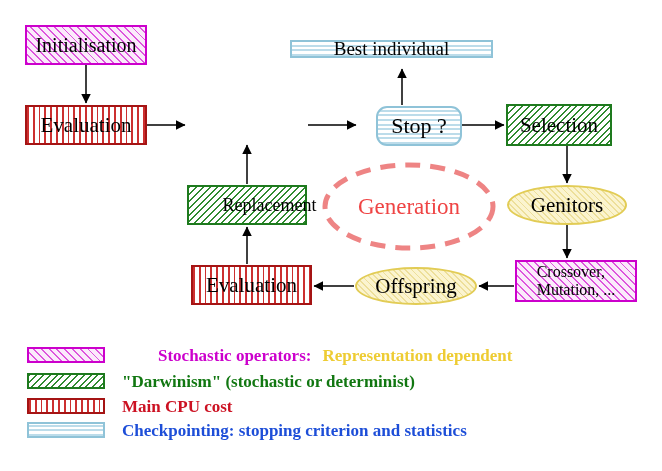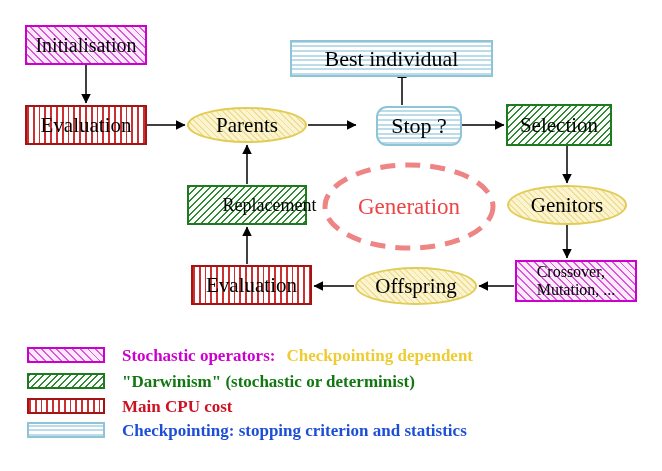--- a/index.html
+++ b/index.html
@@ -42,21 +42,21 @@
   .two-line { line-height:1.15; font-size:16px; }
   .generation-label {
     position:absolute; z-index:2; display:flex; align-items:center; justify-content:center;
     color:#ef4444; font-size:23px;
   }
   .legend-row { position:absolute; z-index:2; }
   .legend-swatch { position:absolute; box-sizing:border-box; width:78px; height:16px; left:27px; }
   .legend-text {
     position:absolute; left:122px; font-size:17px; font-weight:bold; white-space:nowrap;
   }
-  .lt-magenta { color:#cc00cc; }
+  .lt-magenta { color:#cc00cc;margin-left:36px; }
   .lt-yellow  { color:#eecc33; margin-left:11px; }
   .lt-green   { color:#117711; }
   .lt-red     { color:#cc1122; }
   .lt-blue    { color:#1d4ed8; }
 </style>
 </head>
 <body>
 
 <div id="canvas">
 
@@ -77,23 +77,22 @@
     <line x1="514" y1="286" x2="479" y2="286" stroke="#000" stroke-width="1.5" marker-end="url(#arr)"></line>
     <line x1="354" y1="286" x2="314" y2="286" stroke="#000" stroke-width="1.5" marker-end="url(#arr)"></line>
     <line x1="247" y1="264" x2="247" y2="227" stroke="#000" stroke-width="1.5" marker-end="url(#arr)"></line>
     <line x1="247" y1="184" x2="247" y2="145" stroke="#000" stroke-width="1.5" marker-end="url(#arr)"></line>
   </svg>
 
   <div class="node hatch-magenta" style="left:25px; top:25px; width:122px; height:40px; font-size:20px;">Initialisation</div>
 
   <div class="node stripe-red" style="left:25px; top:105px; width:122px; height:40px;">Evaluation</div>
 
-  <div class="node ellipse-yellow" style="left:187px; top:107px; width:120px; height:36px;">Parents</div>
 
-  <div class="node stripe-cyan" style="left:290px; top:40px; width:203px; height:37px; font-size:22px;">Best individual</div>
+  <div class="node stripe-cyan" style="left:290px; top:40px; width:203px; height:18px; font-size:19px;">Best individual</div>
 
   <div class="node stripe-cyan rounded" style="left:376px; top:106px; width:86px; height:40px; font-size:22px;">Stop ?</div>
 
   <div class="node hatch-green" style="left:506px; top:104px; width:106px; height:42px;">Selection</div>
 
   <div class="node hatch-magenta two-line" style="left:515px; top:260px; width:122px; height:42px;">
     <div>
       <div>Crossover,</div>
       <div>Mutation, ...</div>
     </div>
@@ -105,21 +104,21 @@
 
   <div class="node stripe-red" style="left:191px; top:265px; width:121px; height:40px;">Evaluation</div>
 
   <div class="node hatch-green" style="left:187px; top:185px; width:120px; height:40px; font-size:18px;padding-left:45px;">Replacement</div>
 
   <div class="generation-label" style="left:325px; top:186px; width:168px; height:42px;">Generation</div>
 
   <div class="legend-row" style="left:0; top:0;">
     <div class="legend-swatch hatch-magenta" style="top:347px;"></div>
     <div class="legend-text" style="top:346px;">
-      <span class="lt-magenta">Stochastic operators:</span><span class="lt-yellow">Checkpointing dependent</span>
+      <span class="lt-magenta">Stochastic operators:</span><span class="lt-yellow">Representation dependent</span>
     </div>
   </div>
 
   <div class="legend-row" style="left:0; top:0;">
     <div class="legend-swatch hatch-green" style="top:373px;"></div>
     <div class="legend-text lt-green" style="top:372px;">"Darwinism" (stochastic or determinist)</div>
   </div>
 
   <div class="legend-row" style="left:0; top:0;">
     <div class="legend-swatch stripe-red" style="top:398px;"></div>

